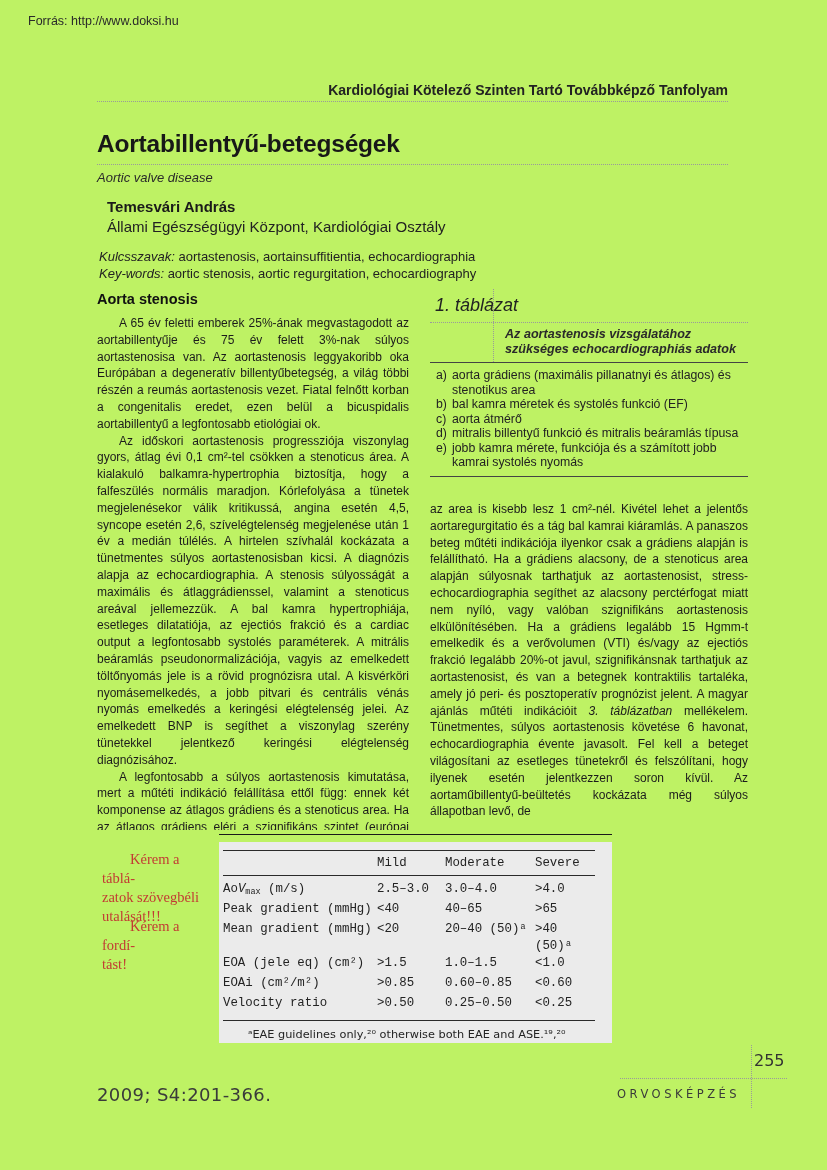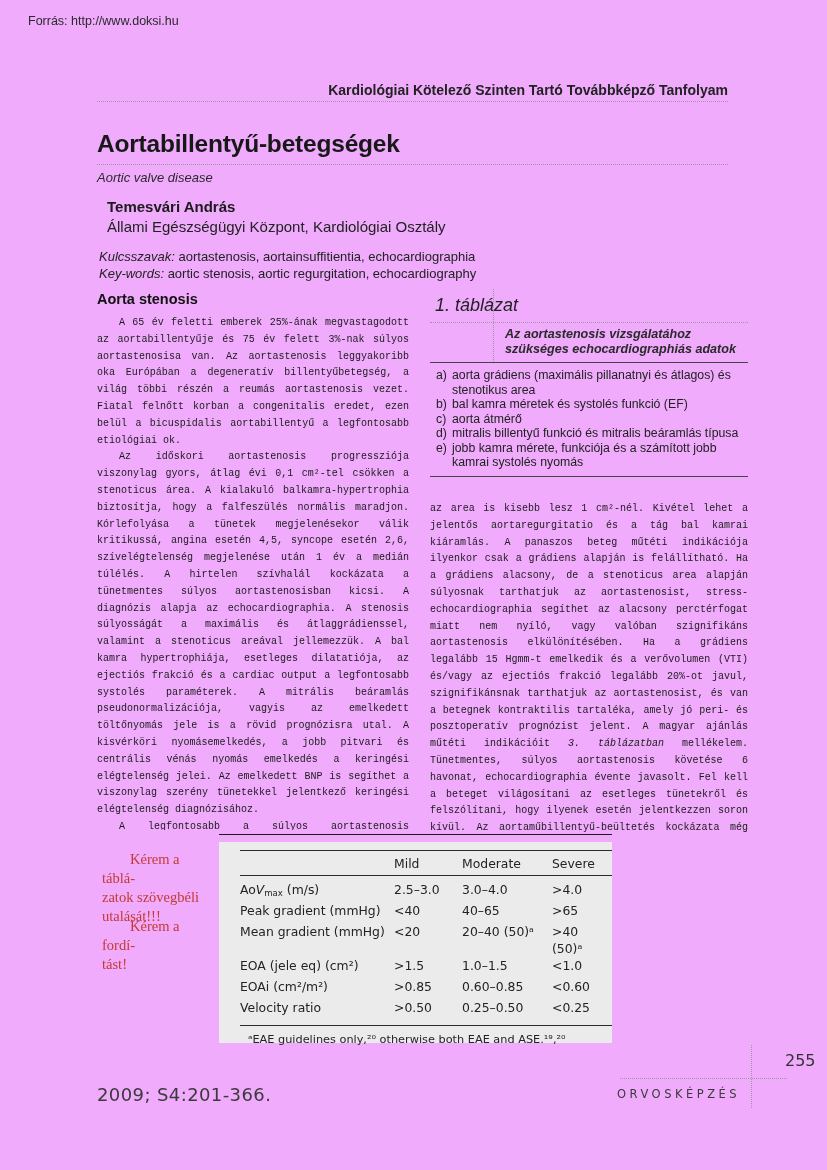--- a/index.html
+++ b/index.html
@@ -1,16 +1,16 @@
 <!DOCTYPE html>
 <html lang="hu"><head>
 <meta charset="utf-8">
 <style>
   html,body{margin:0;padding:0;background:#ffffff;}
-  .page{position:relative;width:827px;height:1170px;background:#f0abfc;overflow:hidden;
+  .page{position:relative;width:827px;height:1170px;background:#bef264;overflow:hidden;
         font-family:"Liberation Sans",sans-serif;color:#1c1c1c;}
 
   .abs{position:absolute;}
 
   .source-note{left:28px;top:14px;font-size:12.5px;color:#2a2a2a;}
 
   .course-title{left:97px;top:82px;width:631px;text-align:right;font-weight:bold;
                 font-size:14px;color:#222;}
   .rule-dotted{border-top:1.5px dotted #9a9a9a;height:0;}
   .header-rule{left:97px;top:101px;width:631px;}
@@ -21,21 +21,21 @@
   .subtitle{left:97px;top:170px;font-size:13px;font-style:italic;color:#2a2a2a;}
 
   .author{left:107px;top:198px;font-size:15px;font-weight:bold;color:#1a1a1a;}
   .affiliation{left:107px;top:218px;font-size:15px;color:#222;}
 
   .keywords{left:99px;top:249px;font-size:13px;color:#222;line-height:16.5px;}
   .keywords i{font-style:italic;}
 
   .section-heading{left:97px;top:291px;font-size:14.5px;font-weight:bold;color:#111;}
 
-  .body-col{font-family:Liberation Mono, monospace;font-size:10px;line-height:16.8px;
+  .body-col{font-family:Liberation Sans, sans-serif;font-size:12px;line-height:16.8px;
             text-align:justify;color:#1b1b1b;hyphens:auto;-webkit-hyphens:auto;}
   .left-col{left:97px;top:315px;width:312px;height:515px;overflow:hidden;}
   .left-col p{margin:0;text-indent:22px;}
   .right-col{left:430px;top:501px;width:318px;height:334px;overflow:hidden;}
   .right-col p{margin:0;}
   .right-col i{font-style:italic;}
 
   
   .t1{left:430px;top:289px;width:318px;}
   .t1-label{position:absolute;left:5px;top:6px;font-size:18px;font-style:italic;color:#222;}
@@ -54,42 +54,42 @@
         white-space:pre-line;text-indent:28px;width:112px;}
   .note1{left:102px;top:850px;}
   .note2{left:102px;top:917px;}
 
   
   .t2-topline{left:219px;top:834px;width:393px;border-top:1.6px solid #1a1a1a;}
   .t2-box{left:219px;top:842px;width:393px;height:201px;background:#ebebeb;
           font-family:"DejaVu Sans",sans-serif;color:#232323;}
   .t2-title{margin:10px 12px 0 9px;font-size:12.8px;}
   .t2-title .t2-bold{font-weight:bold;margin-right:14px;}
-  .t2-table{margin:8px 12px 0 21px;width:372px;border-collapse:collapse;
-            border-top:1.8px solid #2a2a2a;}
+  .t2-table{margin:8px 12px 0 4px;width:372px;border-collapse:collapse;
+            border-top:1.8px solid #2a2a2a;font-family:Liberation Mono, monospace;}
   .t2-table td{padding:0;font-size:12.4px;line-height:17px;vertical-align:baseline;
                font-weight:normal;}
   .t2-table .hdr td{padding:4px 0 3px 0;border-bottom:1.8px solid #2a2a2a;}
   .t2-table .first td{padding-top:5px;}
   .t2-table .last td{padding-bottom:5px;border-bottom:1.8px solid #2a2a2a;}
   .c-label{width:154px;}
   .c1{width:68px;}
   .c2{width:90px;}
   .c3{width:60px;}
   .t2-table sub{font-size:8.5px;vertical-align:-2px;letter-spacing:0;}
   .t2-table i{font-style:italic;}
   .t2-foot{margin:7px 12px 0 29px;font-size:11.3px;}
 
   
   .footer-citation{left:97px;top:1084px;font-size:18px;color:#3a3a3a;
                    font-family:"DejaVu Sans",sans-serif;letter-spacing:0.4px;}
   .footer-journal{left:617px;top:1087px;font-size:11.5px;color:#3a3a3a;
                   font-family:"DejaVu Sans",sans-serif;letter-spacing:3.5px;text-align:center;}
   .footer-page{left:754px;top:1051px;font-size:16px;color:#333;
-               font-family:"DejaVu Sans",sans-serif;margin-left:31px;}
+               font-family:"DejaVu Sans",sans-serif;}
   .footer-hdots{left:620px;top:1078px;width:167px;border-top:1.5px dotted #9a9a9a;}
   .footer-vdots{left:751px;top:1045px;height:63px;border-left:1.5px dotted #9a9a9a;}
 </style>
 </head>
 <body>
 
 <div class="page">
 
   <div class="abs source-note">Forrás: http://www.doksi.hu</div>
 

